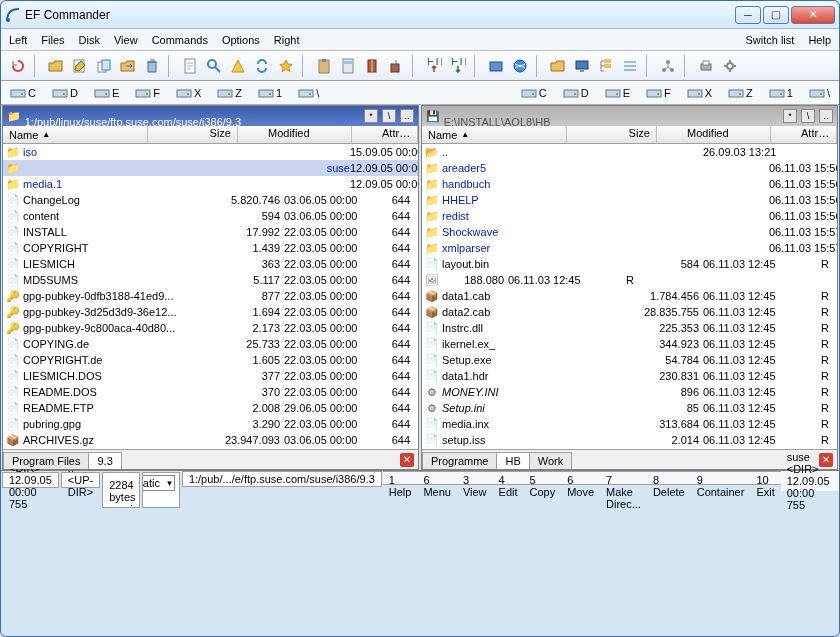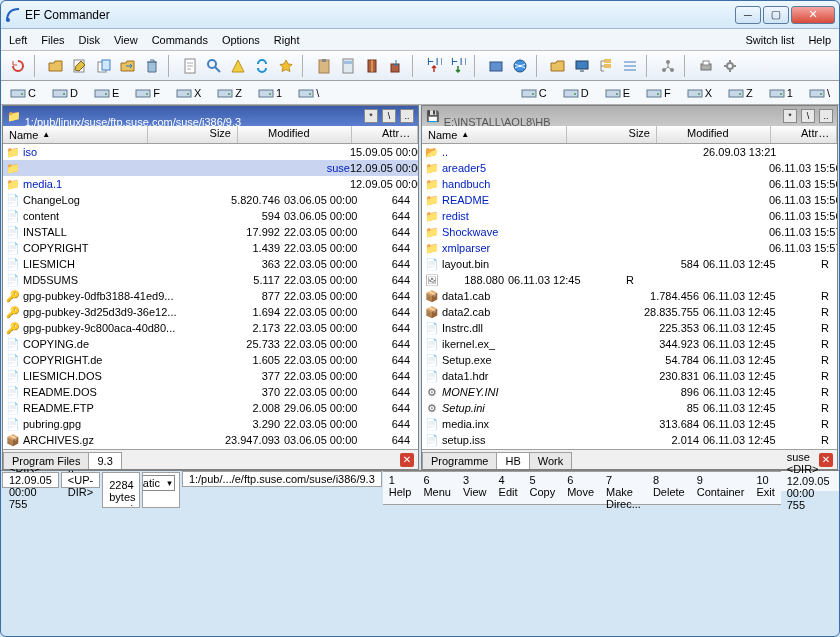--- a/index.html
+++ b/index.html
@@ -43,21 +43,21 @@
 .tab.inactive { background:#e8e8e8;}
 .tabsbar .closex { margin-left:auto; margin-right:4px; width:14px; height:14px; background:#d04030; color:#fff; display:flex; align-items:center; justify-content:center; font-size:10px; cursor:pointer; border-radius:2px;}
 .bottom { display:flex; flex-direction:row; border-top:1px solid #808080;}
 .inforow { display:flex; height:18px;}
 .infocell { flex:1; background:#fff; border:1px solid #a0a0a0; margin:1px; padding:1px 6px; font-size:11px; display:flex; align-items:center;}
 .logrow { display:flex; height:38px;}
 .logcell { flex:1; background:#fff; border:1px solid #a0a0a0; margin:1px; padding:6px 6px; font-size:11px; overflow:hidden; position:relative;}
 .logcell .combo { position:absolute; right:4px; top:2px; border:1px solid #888; background:#fff; padding:0 14px 0 4px; font-size:11px; height:16px; display:flex; align-items:center;}
 .logcell .combo::after { content:"▾"; position:absolute; right:2px; font-size:9px;}
 .pathinfo { height:16px; background:#fff; border:1px solid #a0a0a0; margin:0 1px; padding:1px 6px; font-size:11px;}
-.fkeys { display:flex; height:34px; background:#f4f7fb; border-top:1px solid #a0a0a0; border-bottom:1px solid #a0a0a0;}
+.fkeys { display:flex; height:14px; background:#f4f7fb; border-top:1px solid #a0a0a0; border-bottom:1px solid #a0a0a0;}
 .fkey { flex:1; padding:2px 6px; font-size:11px; cursor:pointer;}
 .status { height:20px; display:flex; align-items:center; background:#f4f7fb; padding:0 6px; gap:8px; font-size:11px;}
 .status .cell { border:6px solid #1d4ed8; padding:1px 8px; background:#fff;}
 .status .flex { flex:1;}
 .folder { color:#e6b84a;}
 .file { color:#666;}
 svg { display:block;}
 </style>
 </head>
 <body>
@@ -597,21 +597,21 @@
         </div>
         <div class="row">
           <span class="ic folder">📁</span>
           <span class="nm" style="color:#0020c0;">handbuch</span>
           <span class="sz">
             <dir><span class="md">06.11.03  15:56</span></dir>
           </span>
         </div>
         <div class="row">
           <span class="ic folder">📁</span>
-          <span class="nm" style="color:#0020c0;">README</span>
+          <span class="nm" style="color:#0020c0;">HHELP</span>
           <span class="sz">
             <dir><span class="md">06.11.03  15:56</span></dir>
           </span>
         </div>
         <div class="row">
           <span class="ic folder">📁</span>
           <span class="nm" style="color:#0020c0;">redist</span>
           <span class="sz">
             <dir><span class="md">06.11.03  15:56</span></dir>
           </span>

